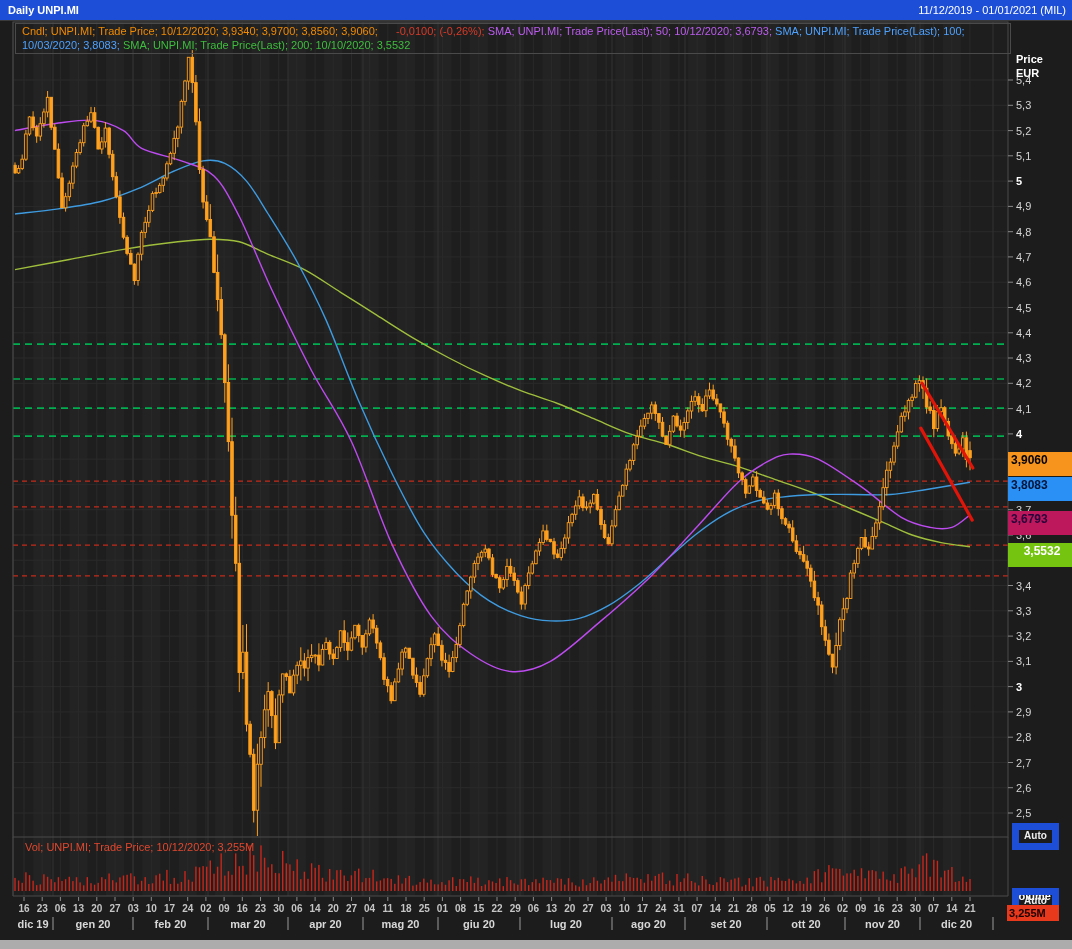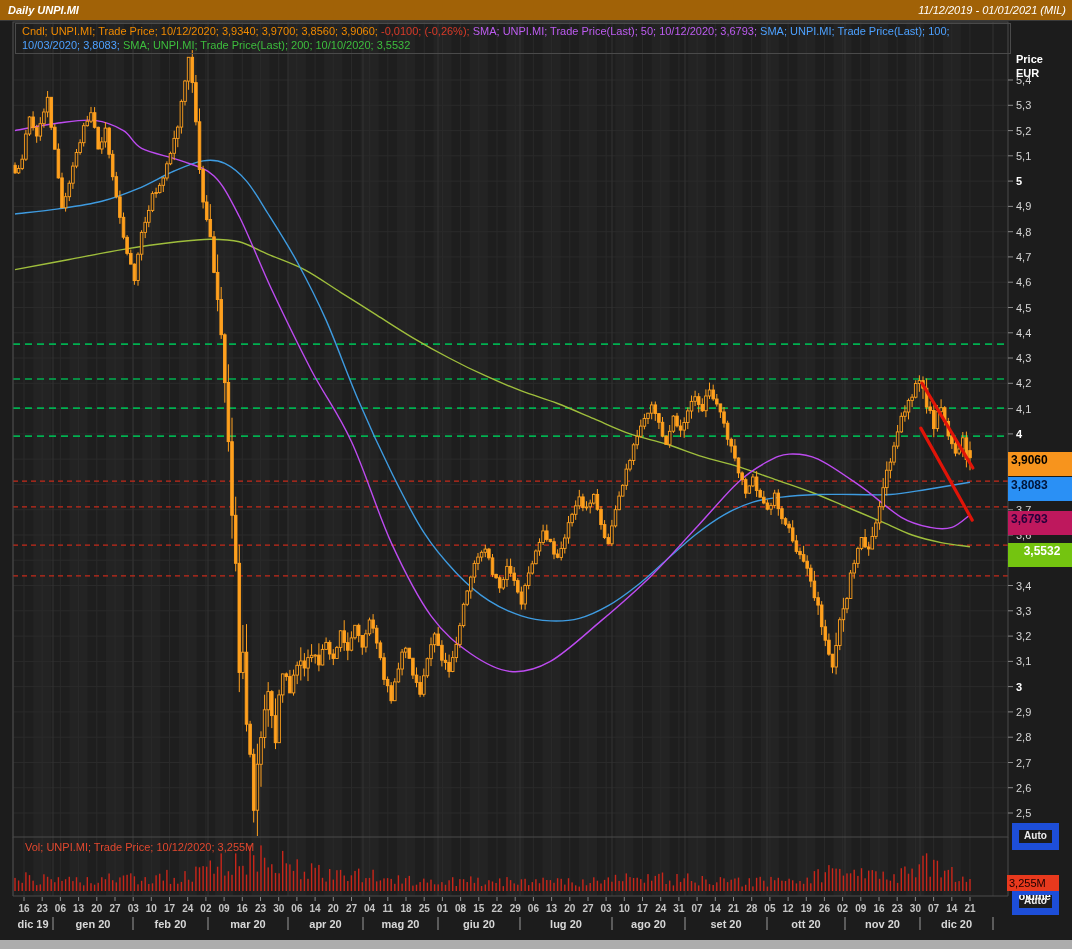--- a/index.html
+++ b/index.html
@@ -1,37 +1,37 @@
 <!DOCTYPE html>
 <html><head>
 <meta charset="utf-8">
 <style>
   html,body{margin:0;padding:0;background:#1c1c1c;}
   .app{position:relative;width:1072px;height:949px;background:#1c1c1c;overflow:hidden;
        font-family:"Liberation Sans",sans-serif;}
-  .titlebar{position:absolute;left:0;top:0;width:1072px;height:20px;background:#a16207;
-            border-bottom:1px solid #3a3a3a;color:#fff;font-size:11px;z-index:6;font-style:italic;}
+  .titlebar{position:absolute;left:0;top:0;width:1072px;height:20px;background:#1d4ed8;
+            border-bottom:1px solid #3a3a3a;color:#fff;font-size:11px;z-index:6;}
   .titlebar .t-left{position:absolute;left:8px;top:4px;font-weight:bold;}
   .titlebar .t-right{position:absolute;right:6px;top:4px;}
   #chart-svg{position:absolute;left:0;top:0;z-index:1;}
   svg text{font-family:"Liberation Sans",sans-serif;}
   .legend-box{position:absolute;left:15px;top:23px;width:988px;height:29px;
               border:1px solid #4a4a4a;z-index:3;font-size:11px;line-height:14px;
               padding:0 0 0 6px;white-space:nowrap;overflow:hidden;}
   .vol-legend{position:absolute;left:25px;top:841px;z-index:3;font-size:11px;white-space:nowrap;}
   .price-header{position:absolute;left:1016px;top:36px;color:#fff;font-weight:bold;
                 font-size:11px;line-height:14px;z-index:3;margin-top:16px;}
   .volume-header{position:absolute;left:1012px;top:853px;color:#fff;font-weight:bold;
                  font-size:11px;z-index:3;margin-top:37px;}
   .auto-btn{position:absolute;left:1012px;width:33px;height:13px;border:7px solid #1d4ed8;
             color:#eee;font-size:10px;font-weight:bold;line-height:12px;text-align:center;z-index:4;}
   .px-box{position:absolute;left:1008px;width:62px;height:24px;font-size:12px;font-weight:bold;
           line-height:16px;padding-left:3px;z-index:5;}
-  .vol-box{position:absolute;left:1007px;top:875px;width:50px;height:16px;font-size:11px;
-           font-weight:normal;line-height:16px;padding-left:2px;z-index:5;}
+  .vol-box{position:absolute;left:1007px;top:905px;width:50px;height:16px;font-size:11px;
+           font-weight:bold;line-height:16px;padding-left:2px;z-index:5;}
   .bottombar{position:absolute;left:0;top:940px;width:1072px;height:9px;background:#acacac;z-index:6;}
 </style>
 </head>
 <body>
 
 <div class="app">
 
   <svg id="chart-svg" width="1072" height="940">
       <rect x="13" y="22" width="995" height="874" fill="#1e1e1e"></rect>
       <g>
@@ -1183,21 +1183,21 @@
       </g>
     </svg>
 
   <div class="titlebar">
     <span class="t-left">Daily UNPI.MI</span>
     <span class="t-right">11/12/2019 - 01/01/2021 (MIL)</span>
   </div>
 
   <div class="legend-box">
     <div>
-      <span style="color: rgb(240, 138, 0);">Cndl; UNPI.MI; Trade Price;  10/12/2020; 3,9340; 3,9700; 3,8560; 3,9060; </span><span style="color: rgb(217, 58, 40);">-0,0100; (-0,26%); </span><span style="color: rgb(189, 92, 240);">SMA; UNPI.MI; Trade Price(Last);  50;  10/12/2020; 3,6793; </span><span style="color: rgb(77, 161, 255);">SMA; UNPI.MI; Trade Price(Last);  100;</span>
+      <span style="color: rgb(240, 138, 0);">Cndl; UNPI.MI; Trade Price;  10/12/2020; 3,9340; 3,9700; 3,8560; 3,9060; </span><span style="color: rgb(217, 58, 40); margin-left: 15px;">-0,0100; (-0,26%); </span><span style="color: rgb(189, 92, 240);">SMA; UNPI.MI; Trade Price(Last);  50;  10/12/2020; 3,6793; </span><span style="color: rgb(77, 161, 255);">SMA; UNPI.MI; Trade Price(Last);  100;</span>
     </div>
     <div>
       <span style="color: rgb(77, 161, 255);">10/03/2020; 3,8083; </span><span style="color: rgb(61, 190, 61);">SMA; UNPI.MI; Trade Price(Last);  200;  10/10/2020; 3,5532</span>
     </div>
   </div>
 
   <div class="vol-legend">
     <span style="color: rgb(224, 71, 46);">Vol; UNPI.MI; Trade Price;  10/12/2020; 3,255M</span>
   </div>
 

